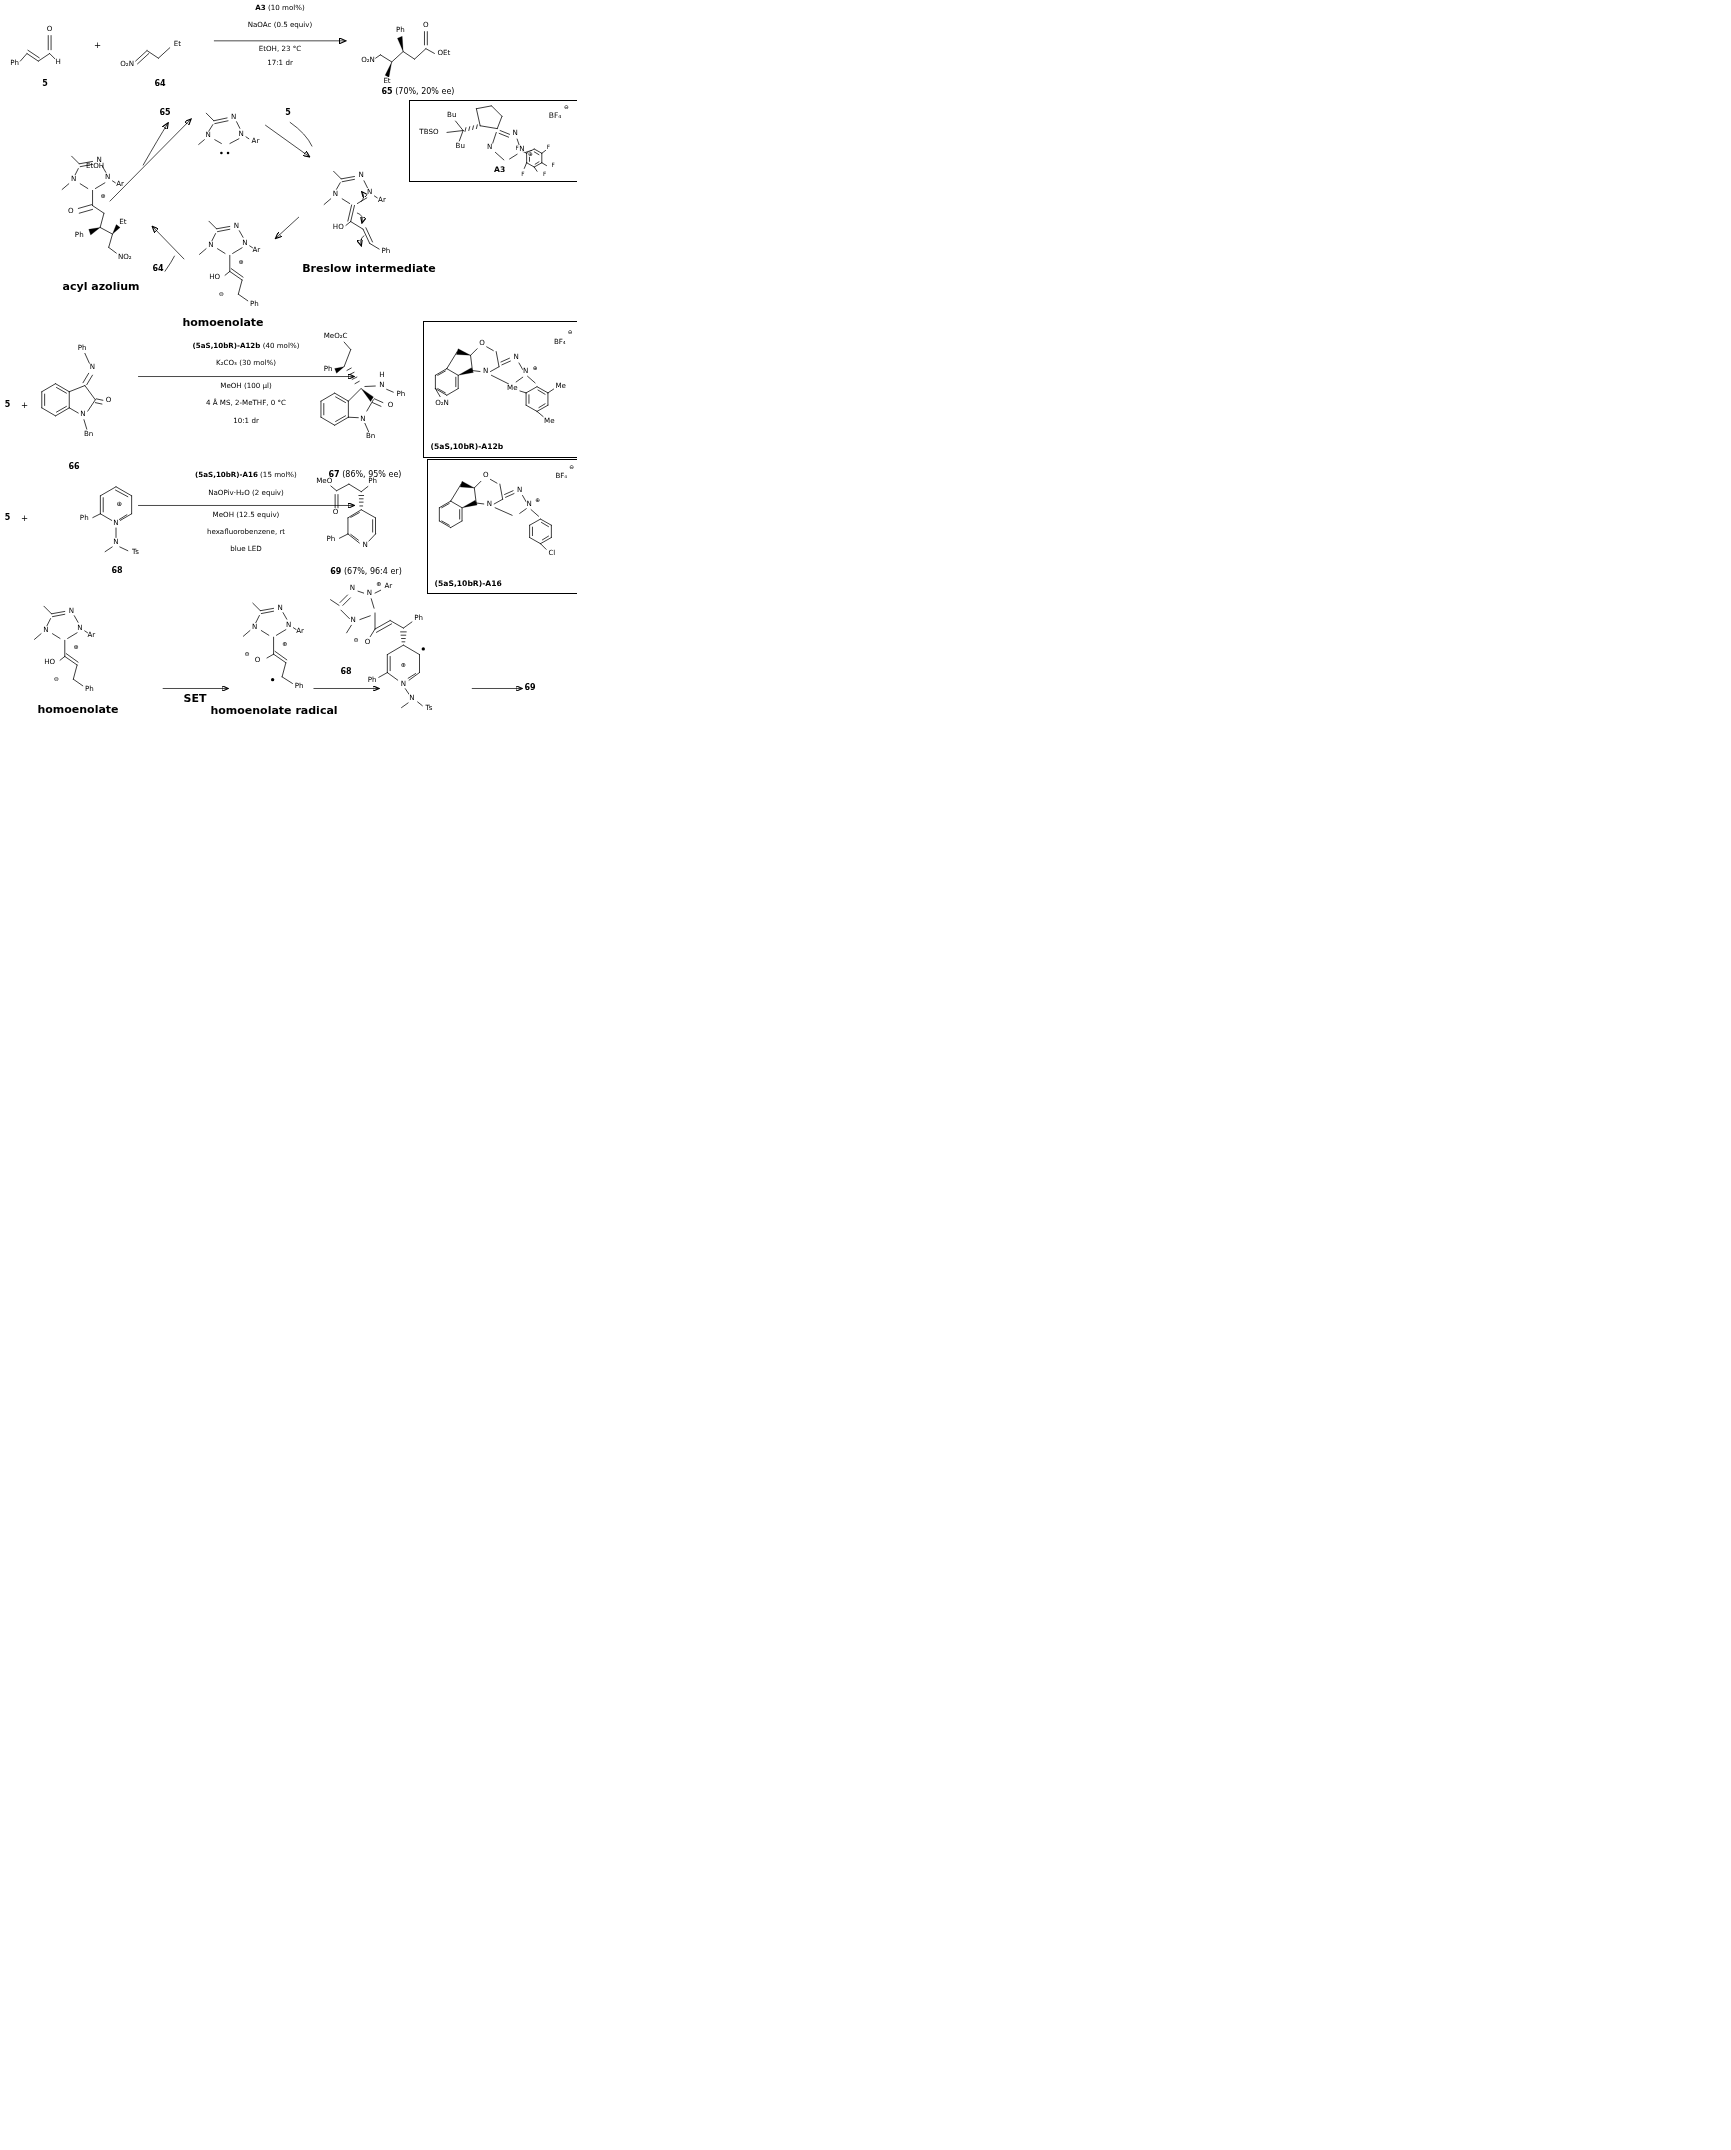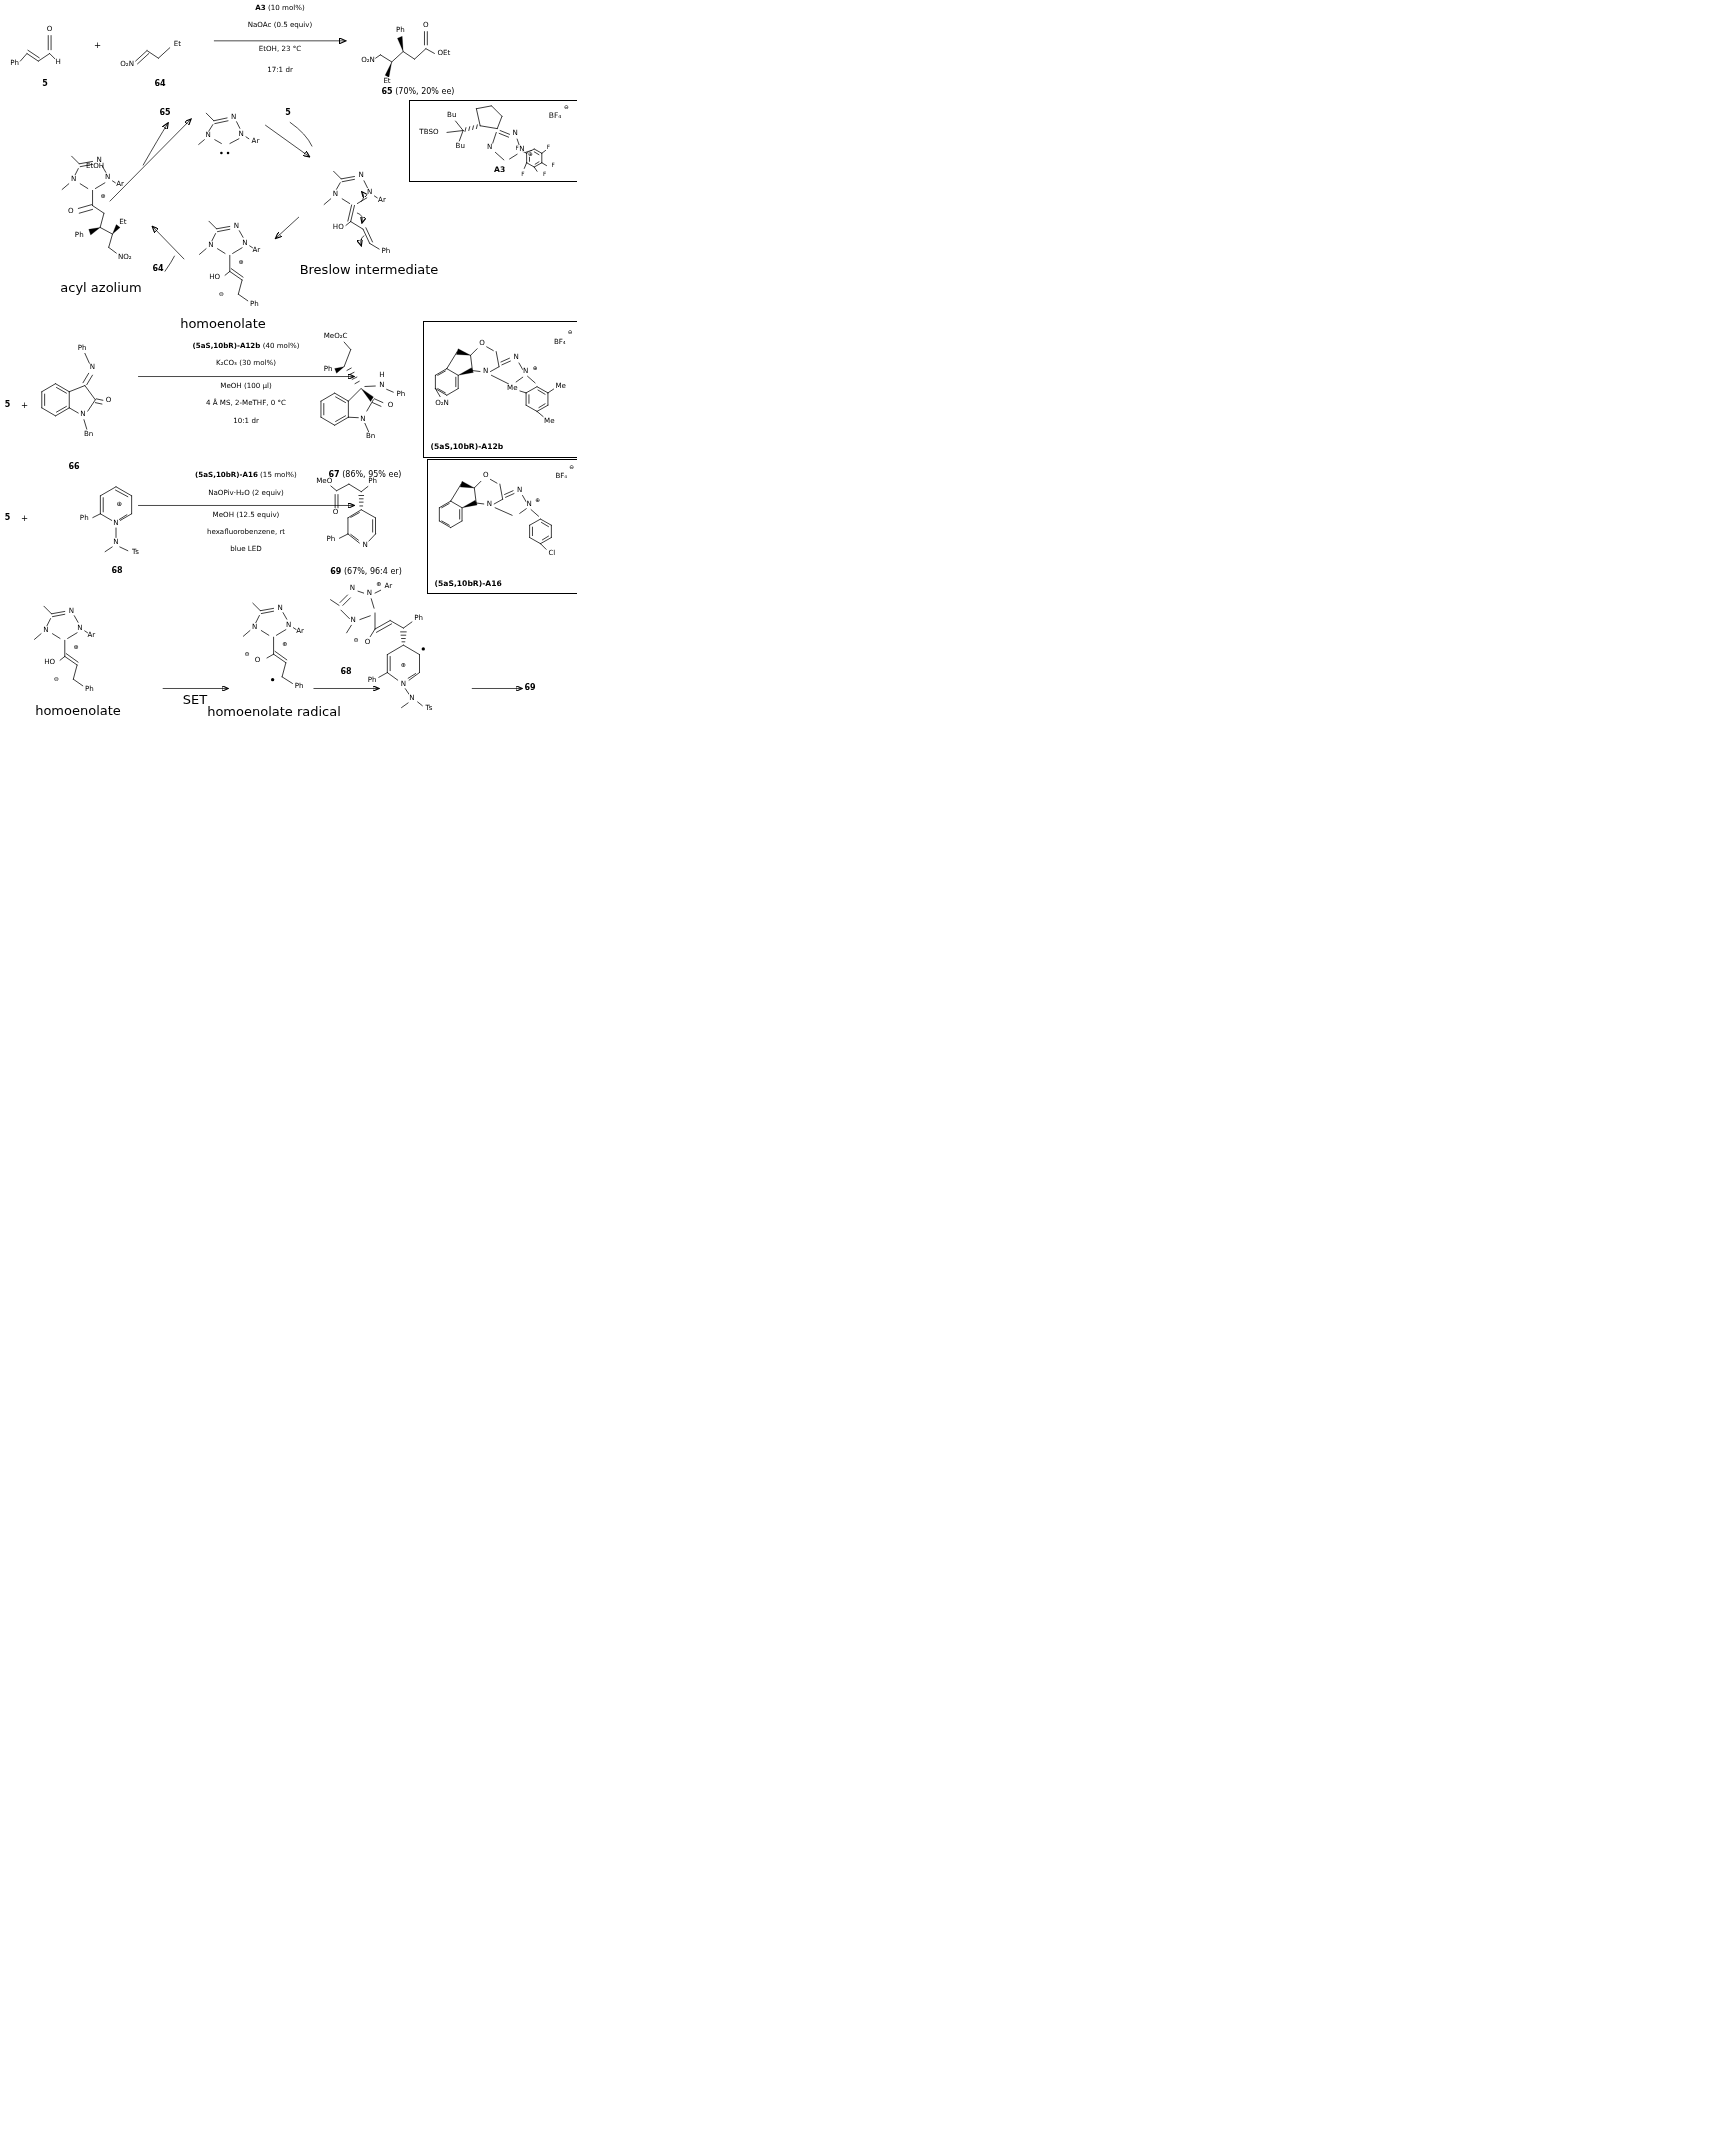--- a/index.html
+++ b/index.html
@@ -10,21 +10,21 @@
   svg .wedge{fill:#000;stroke:#000;stroke-width:0.5;}
   svg .dot{fill:#000;stroke:none;}
   svg .arr{stroke-width:1.5;}
   .al{font-family:"DejaVu Sans",sans-serif;font-size:15px;fill:#000;text-anchor:middle;
       stroke:#fff;stroke-width:3.5px;paint-order:stroke;}
   .f12{font-size:12px;} .f13{font-size:13px;} .f14{font-size:14px;} .f15{font-size:15px;} .f16{font-size:16px;}
   .txt{position:absolute;white-space:nowrap;font-size:7.1px;}
   .cond{position:absolute;white-space:nowrap;font-size:7.1px;transform:translateX(-50%);text-align:left;}
   .lbl{position:absolute;white-space:nowrap;font-size:8px;transform:translateX(-50%);}
   .b{font-weight:bold;}
-  .cap{position:absolute;white-space:nowrap;font-size:13px;transform:translateX(-50%);}
+  .cap{position:absolute;white-space:nowrap;font-size:11px;transform:translateX(-50%);font-weight:bold;}
   .plus{position:absolute;font-size:8.5px;}
   .cbox{position:absolute;border:0.9px solid #000;background:#fff;text-decoration:underline;}
   .boxcap{position:absolute;font-weight:bold;font-size:7.6px;white-space:nowrap;}
 </style>
 </head>
 <body>
 
 <div id="canvas">
 
   <svg width="0" height="0">
@@ -51,21 +51,21 @@
     <path d="M54,78 L78,56 M58,84 L82,62"></path>
     <path d="M78,56 L102,72 M102,72 L126,50"></path>
   <text x="36" y="88" class="al">O₂N</text>
       <text x="142" y="46" class="al">Et</text>
     </svg>
   <div class="lbl b" style="left:160px;top:79px">64</div>
 
   <div class="cond" style="left:280px;top:2.8px"><b>A3</b><span> (10 mol%)</span></div>
   <div class="cond" style="left:280px;top:20px">NaOAc (0.5 equiv)</div>
   <div class="cond" style="left:280px;top:44px">EtOH, 23 °C</div>
-  <div class="cond" style="left:280px;top:65px">17:1 dr</div>
+  <div class="cond" style="left:280px;top:58px">17:1 dr</div>
 
   <svg style="left:351px;top:5.7px" width="128" height="83" viewBox="0 0 270 175">
     <path d="M52,110 L62,103 M62,103 L86,118 M86,118 L110,96 M110,96 L134,112 M134,112 L158,90 M158,90 L176,100"></path>
     <path d="M155,82 L155,54 M161,82 L161,54"></path>
     <polygon class="wedge" points="86,118 72,146 80,150"></polygon>
     <polygon class="wedge" points="110,96 98,68 108,64"></polygon>
   <text x="36" y="118" class="al">O₂N</text>
       <text x="76" y="162" class="al">Et</text>
       <text x="104" y="54" class="al">Ph</text>
       <text x="158" y="44" class="al">O</text>

